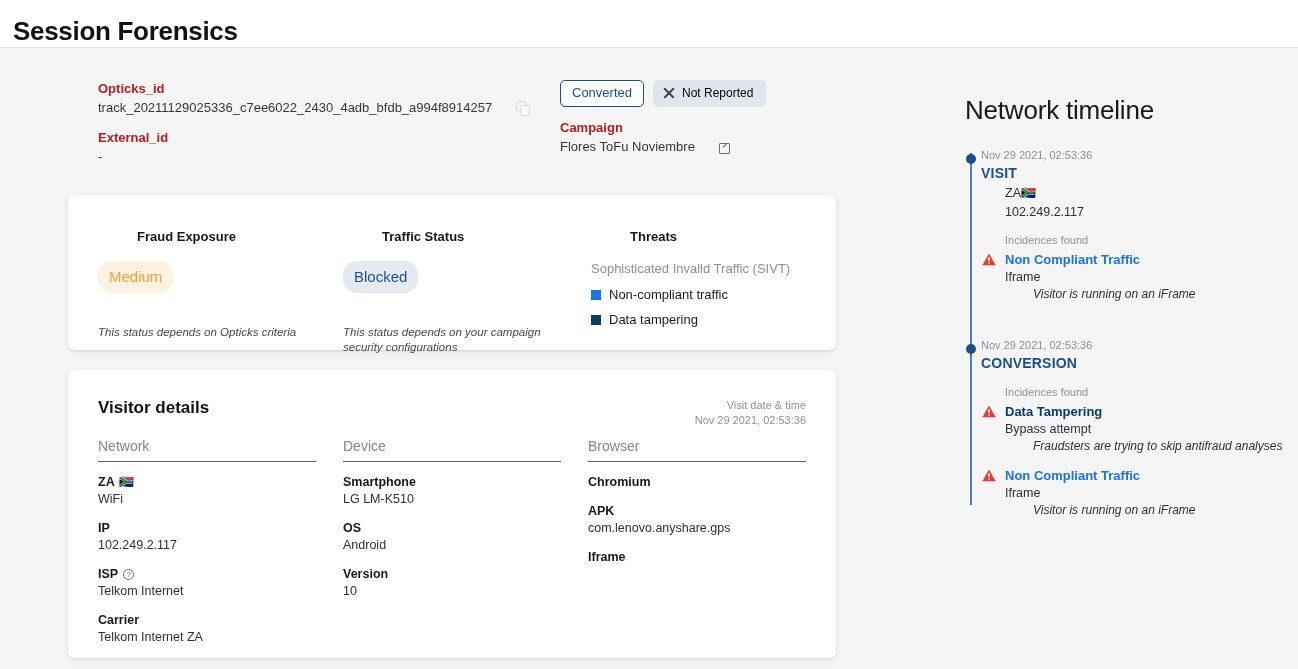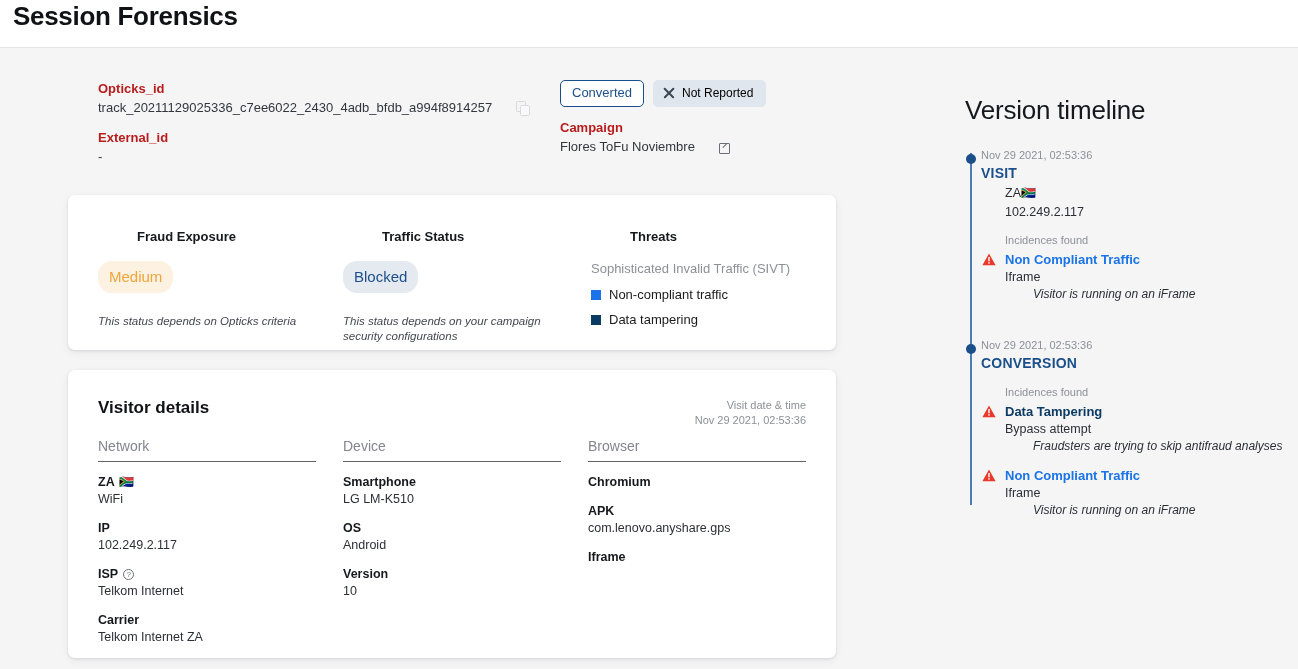--- a/index.html
+++ b/index.html
@@ -11,21 +11,21 @@
     overflow: hidden;
   }
   .page { position: relative; width: 1298px; height: 669px; }
 
   
   .app-header {
     position: absolute; left: 0; top: 0; width: 1298px; height: 48px;
     background: #ffffff; border-bottom: 1px solid #e4e4e6;
   }
   .app-title {
-    position: absolute; left: 13px; top: 1px;
+    position: absolute; left: 13px; top: 16px;
     font-size: 26px; font-weight: bold; letter-spacing: -0.3px; color: #111216;
   }
 
   
   .meta { position: absolute; left: 98px; top: 80px; width: 760px; }
   .meta-col-a { position: absolute; left: 0; top: 0; width: 440px; }
   .meta-col-b { position: absolute; left: 462px; top: 0; width: 300px; }
 
   .field-label { font-size: 13px; font-weight: bold; color: #b91c1c; line-height: 18px; }
   .field-value { font-size: 13px; color: #33363d; line-height: 19px; }
@@ -81,21 +81,21 @@
   #scol-0 { left: 30px;  width: 230px; }
   #scol-1 { left: 275px; width: 230px; }
   #scol-2 { left: 523px; width: 232px; }
   .scol-title { font-size: 13px; font-weight: bold; color: #16181d; padding-left: 39px; }
 
   .badge { display: inline-block; border-radius: 14px; font-size: 15px; line-height: 17px; padding: 7px 11px 8px; margin-top: 17px; }
   .badge-medium  { background: #fdf1e1; color: #f0a43a; }
   .badge-blocked { background: #e5eaf1; color: #1b4f8a; }
 
   .scol-note {
-    margin-top: 21px; font-size: 11.5px; font-style: italic; color: #44474f; line-height: 15px;
+    margin-top: 32px; font-size: 11.5px; font-style: italic; color: #44474f; line-height: 15px;
   }
 
   .threat-sub { margin-top: 16px; font-size: 13px; color: #8d9097; line-height: 17px; }
   .threat-item { display: flex; align-items: center; gap: 8px; margin-top: 10px; font-size: 13px; color: #1b1b1b; }
   .sw { width: 10px; height: 10px; flex: none; display: inline-block; }
 
   
   .vc-title { position: absolute; left: 30px; top: 28px; font-size: 17px; font-weight: bold; color: #111216; }
   .visit-stamp { position: absolute; right: 30px; top: 28px; text-align: right; font-size: 11px; color: #8d9097; line-height: 15px; }
 
@@ -262,21 +262,21 @@
         <div class="vrow-value">com.lenovo.anyshare.gps</div>
       </div>
       <div class="vrow">
         <div class="vrow-label">Iframe</div>
         <div class="vrow-value"></div>
       </div>
     </div>
   </div>
 
   <div class="timeline-wrap">
-    <div class="timeline-title">Version timeline</div>
+    <div class="timeline-title">Network timeline</div>
 
     <div class="tl-body">
       <div class="tl-line"></div>
 
       <div class="tl-event">
         <span class="tl-dot"></span>
         <div class="tl-time">Nov 29 2021, 02:53:36</div>
         <div class="tl-kind">VISIT</div>
         <div class="tl-geo">
           <span>ZA</span><span class="flag">🇿🇦</span>

